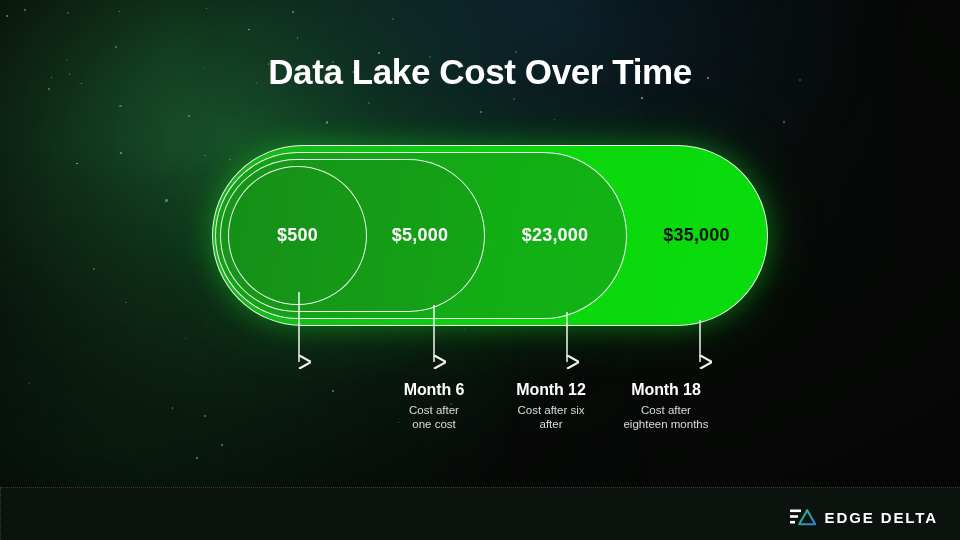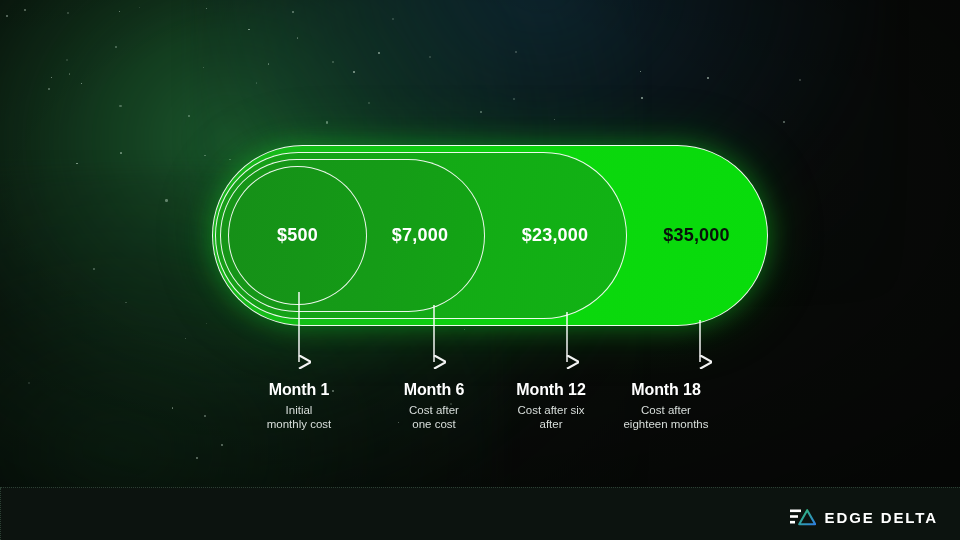--- a/index.html
+++ b/index.html
@@ -286,33 +286,34 @@
       <div class="star" style="left: 368.5px; top: 252.8px; width: 2.3px; height: 2.3px; opacity: 0.21;"></div>
       <div class="star" style="left: 391.5px; top: 17.5px; width: 2px; height: 2px; opacity: 0.24;"></div>
       <div class="star" style="left: 325.8px; top: 121.3px; width: 2.3px; height: 2.3px; opacity: 0.45;"></div>
       <div class="star" style="left: 205.8px; top: 322.5px; width: 1.2px; height: 1.2px; opacity: 0.21;"></div>
       <div class="star" style="left: 369.7px; top: 269.1px; width: 2.4px; height: 2.4px; opacity: 0.23;"></div>
       <div class="star" style="left: 312.4px; top: 186px; width: 1.3px; height: 1.3px; opacity: 0.35;"></div>
       <div class="star" style="left: 405.4px; top: 294.3px; width: 1.9px; height: 1.9px; opacity: 0.58;"></div>
     </div>
   <div class="bg-vignette"></div>
 
+  <div class="title">Data Lake Cost Over Time</div>
 
   <div id="chart">
 
     <div class="pill p4">
       <div class="pill-label">$35,000</div>
     </div>
 
     <div class="pill p3">
       <div class="pill-label">$23,000</div>
     </div>
 
     <div class="pill p2">
-      <div class="pill-label">$7,000</div>
+      <div class="pill-label">$5,000</div>
     </div>
 
     <div class="pill p1">
       <div class="pill-label">$500</div>
     </div>
 
     <svg id="connectors" width="960" height="540">
       <defs>
         <marker id="ahead" viewBox="0 0 10 10" refX="5" refY="9" markerWidth="9" markerHeight="9" orient="auto-start-reverse">
           <path d="M 0 9 L 5 0 L 10 9" fill="none" stroke="#ffffff" stroke-width="1.6"></path>
@@ -322,27 +323,20 @@
         <path d="M 299 292 L 299 362" marker-end="url(#ahead)"></path>
         <path d="M 434 305 L 434 362" marker-end="url(#ahead)"></path>
         <path d="M 567 312 L 567 362" marker-end="url(#ahead)"></path>
         <path d="M 700 320 L 700 362" marker-end="url(#ahead)"></path>
       </g>
     </svg>
   </div>
 
   <div class="axis-labels">
 
-    <div class="axis-item" style="left:214px;">
-      <div class="m-title">Month 1</div>
-      <div class="m-sub">
-        <span>Initial</span><br>
-        <span>monthly cost</span>
-      </div>
-    </div>
 
     <div class="axis-item" style="left:349px;">
       <div class="m-title">Month 6</div>
       <div class="m-sub">
         <span>Cost after</span><br>
         <span>one cost</span>
       </div>
     </div>
 
     <div class="axis-item" style="left:466px;">

